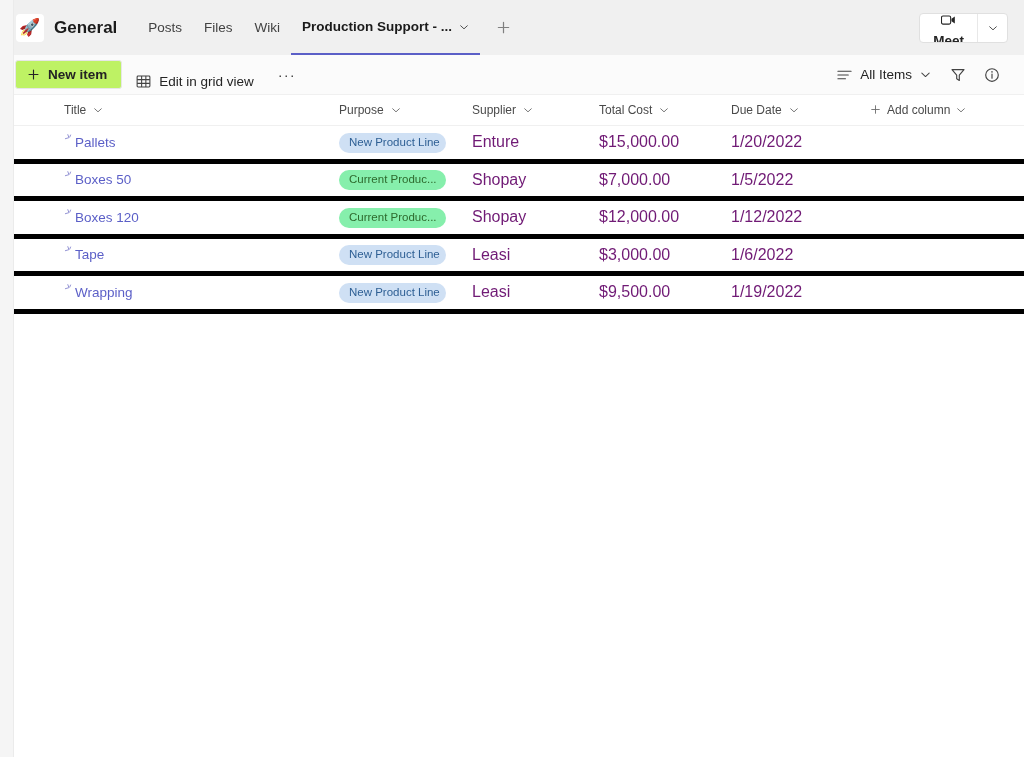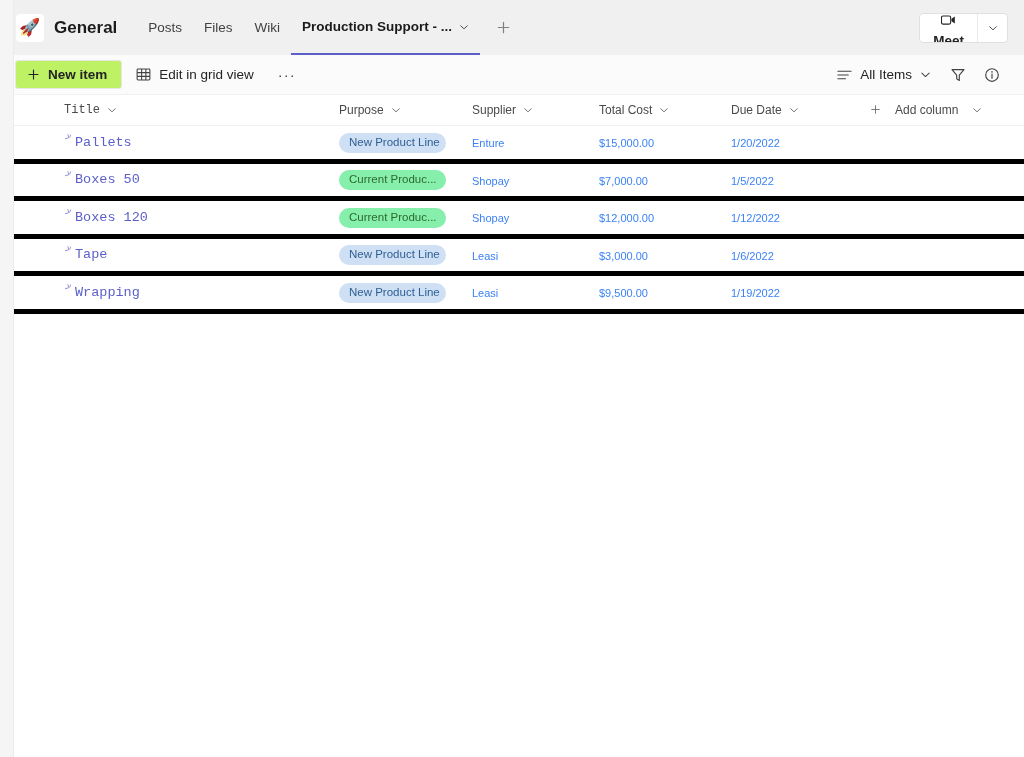--- a/index.html
+++ b/index.html
@@ -93,21 +93,21 @@
   }
   .tb-left { display: flex; align-items: center; gap: 4px; padding-left: 1px; }
   .new-item-btn {
     display: flex; align-items: center; gap: 8px;
     background: #bef264; border: 1px solid #e6e6e6; border-radius: 3px;
     height: 29px; padding: 0 14px 0 11px;
     font-size: 13.5px; font-weight: bold; color: #242424;
     cursor: pointer; white-space: nowrap;
   }
   .tb-btn {
-    display: flex; align-items: center; gap: 8px;
+    display: flex; align-items: flex-end; gap: 8px;
     height: 29px; padding: 0 10px;
     font-size: 13.5px; color: #242424;
     cursor: pointer; white-space: nowrap; background: transparent;
     border: none; border-radius: 3px;
   }
   .tb-ellipsis {
     font-size: 15px; color: #424242; letter-spacing: 1px;
     padding: 0 10px; cursor: pointer; line-height: 1;
     display: flex; align-items: center; height: 29px;
   }
@@ -135,50 +135,50 @@
     display: flex; align-items: center; gap: 7px;
     font-size: 12px; color: #4a4a4a;
     cursor: pointer; white-space: nowrap;
   }
   .row {
     display: flex; align-items: center;
     height: 37.5px;
     border-bottom: 5px solid #000000;
     padding-left: 50px;
   }
-  .c-title { width: 275px; flex: none; display: flex; align-items: flex-start; font-family: Liberation Mono, monospace; }
+  .c-title { width: 275px; flex: none; display: flex; align-items: flex-start; }
   .c-purpose { width: 133px; flex: none; }
   .c-supplier { width: 127px; flex: none; }
   .c-cost { width: 132px; flex: none; }
   .c-date { width: 139px; flex: none; }
   .c-add { flex: 1 1 auto; }
 
   .title-link {
     font-size: 13.5px; color: #5b5fc7;
     cursor: pointer; white-space: nowrap;
     display: inline-flex; align-items: flex-start;
   }
   .sparkle {
     color: #8a8ad0; font-size: 11px; line-height: 1;
     margin-right: 0px; margin-top: -2px; flex: none;
   }
-  .cell-text { font-size: 11px; color: #3b82f6; white-space: nowrap; }
+  .cell-text { font-size: 16px; color: #701a75; white-space: nowrap; }
 
   .pill {
     display: inline-flex; align-items: center;
     height: 20px; max-width: 107px;
     padding: 0 10px; border-radius: 10px;
     font-size: 11.5px; line-height: 1;
     white-space: nowrap; overflow: hidden;
   }
   .pill-blue { background: #cfe0f4; color: #2e5f94; }
   .pill-green { background: #86efac; color: #2d6a2d; }
 
   .add-col {
-    display: inline-flex; align-items: center; gap: 14px;
+    display: inline-flex; align-items: center; gap: 6px;
     font-size: 12px; color: #4a4a4a; cursor: pointer; white-space: nowrap;
   }
   .plus-sm { font-size: 13px; color: #616161; line-height: 1; }
   svg { display: block; }
 </style>
 </head>
 <body>
 
 <div class="left-rail"></div>
 

